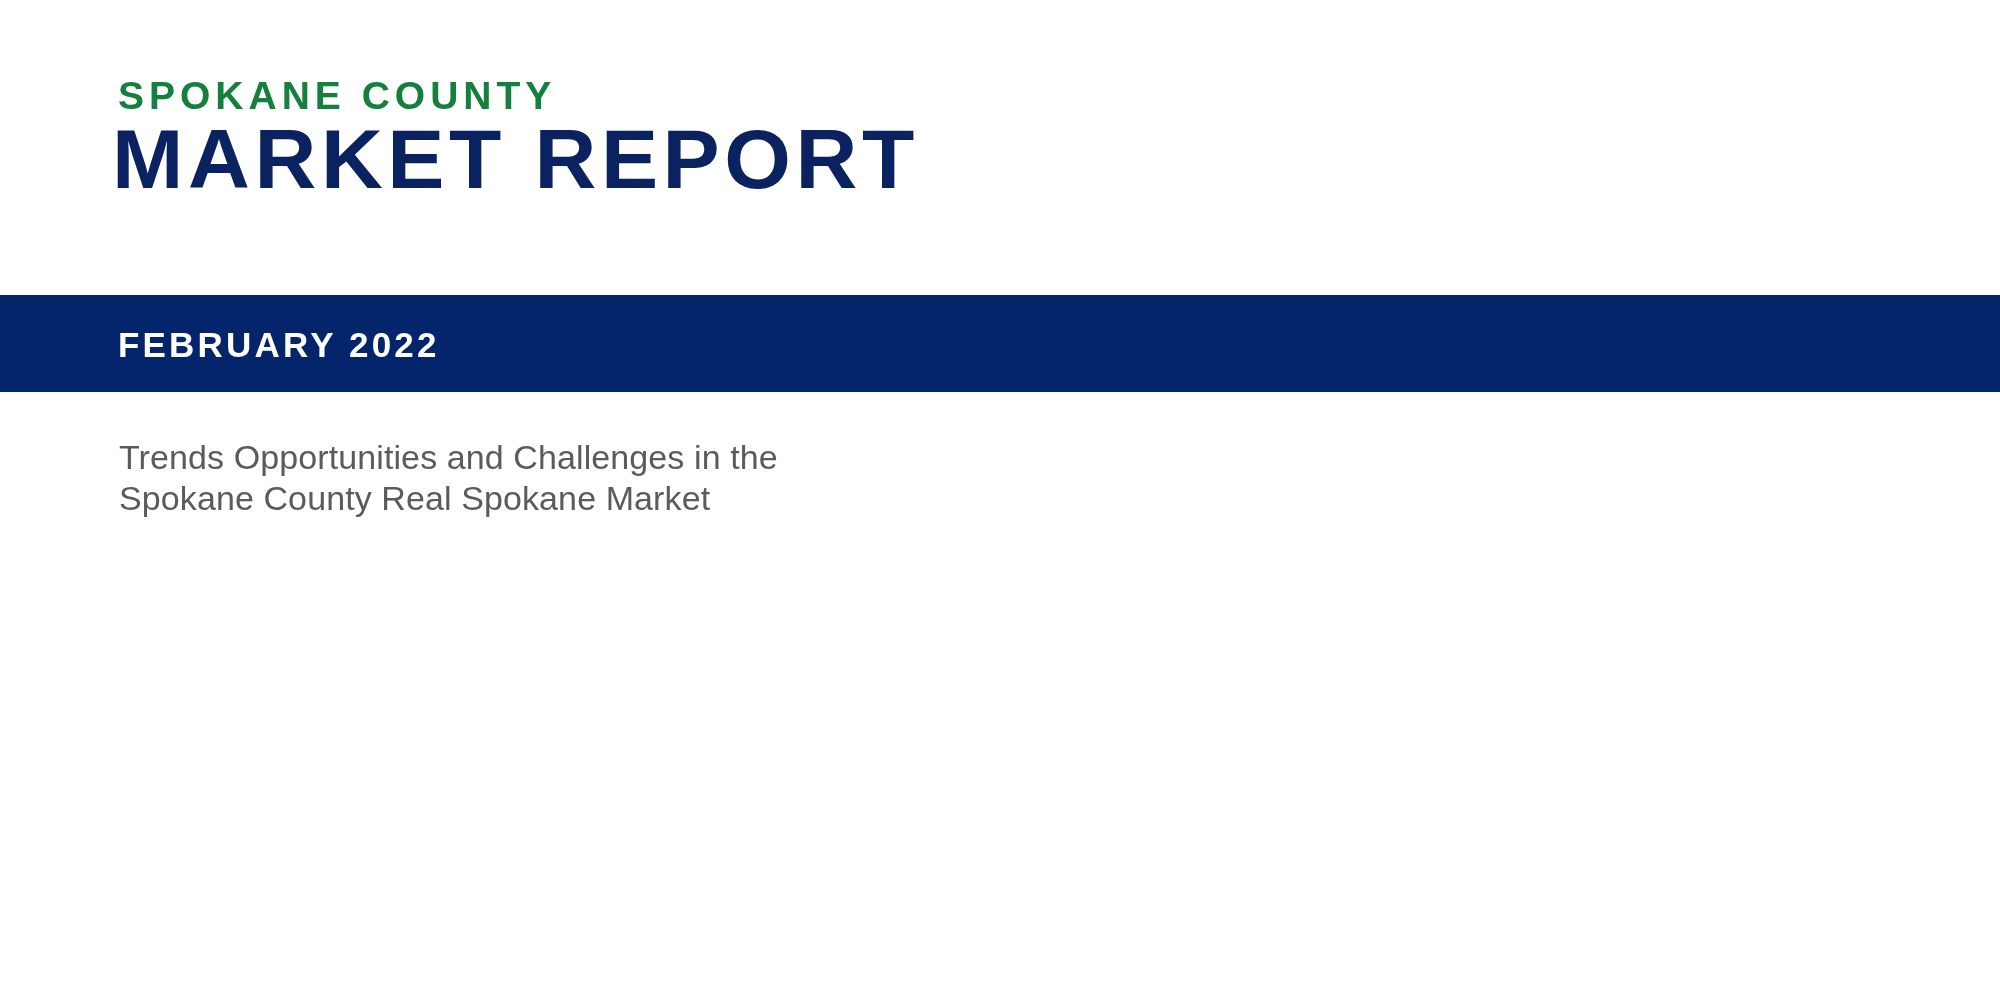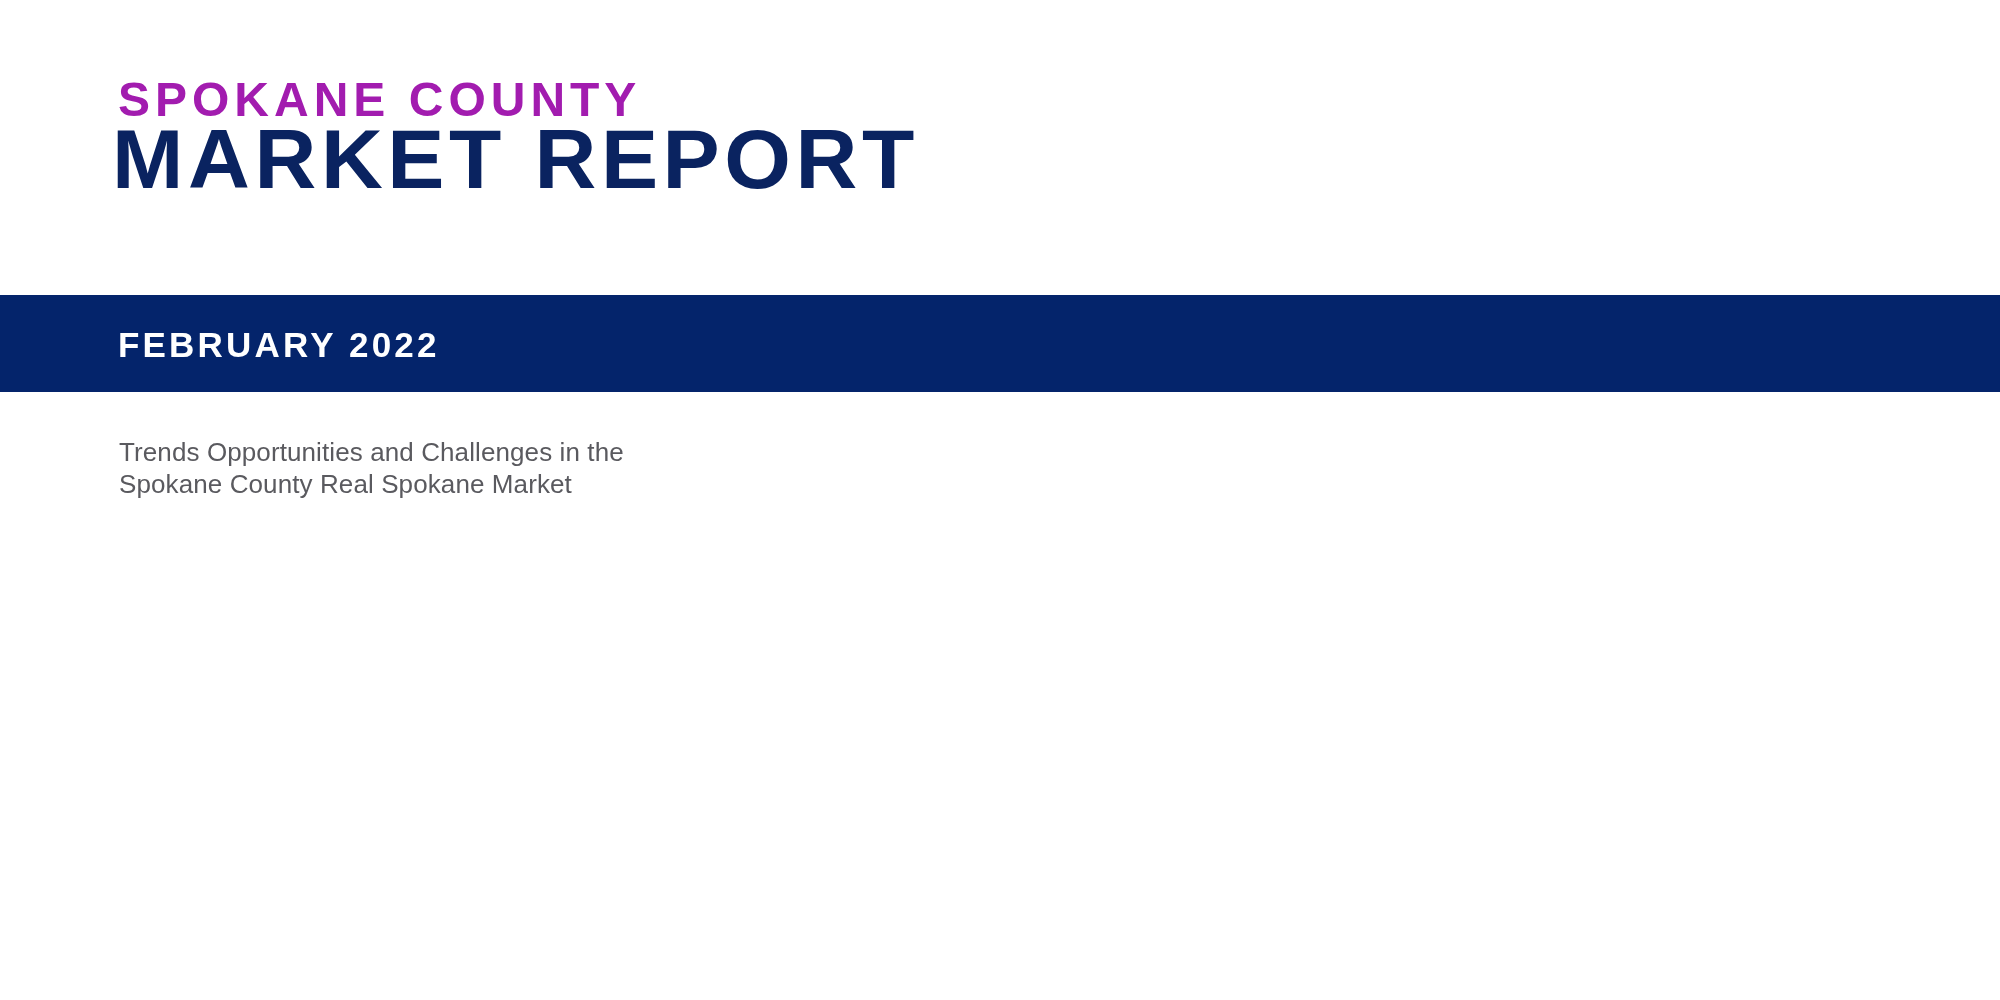--- a/index.html
+++ b/index.html
@@ -43,22 +43,22 @@
     left: 0;
     top: 0;
     width: 2000px;
     z-index: 2;
   }
 
   .eyebrow {
     position: absolute;
     left: 118px;
     top: 76px;
-    color: #a21caf;
-    font-size: 48px;
+    color: #15803d;
+    font-size: 39px;
     font-weight: bold;
     letter-spacing: 5.0px;
     line-height: 1;
     white-space: nowrap;
   }
 
   .main-title {
     position: absolute;
     left: 112px;
     top: 114px;
@@ -95,21 +95,21 @@
     white-space: nowrap;
   }
 
   
   .subtitle {
     position: absolute;
     left: 119px;
     top: 437px;
     z-index: 2;
     color: #5a5a5f;
-    font-size: 26px;
+    font-size: 34px;
     font-weight: normal;
     line-height: 1.22;
     letter-spacing: 0.1px;
   }
   .subtitle .line { display: block; white-space: nowrap; }
 </style>
 </head>
 <body>
 
 <div id="cover">

